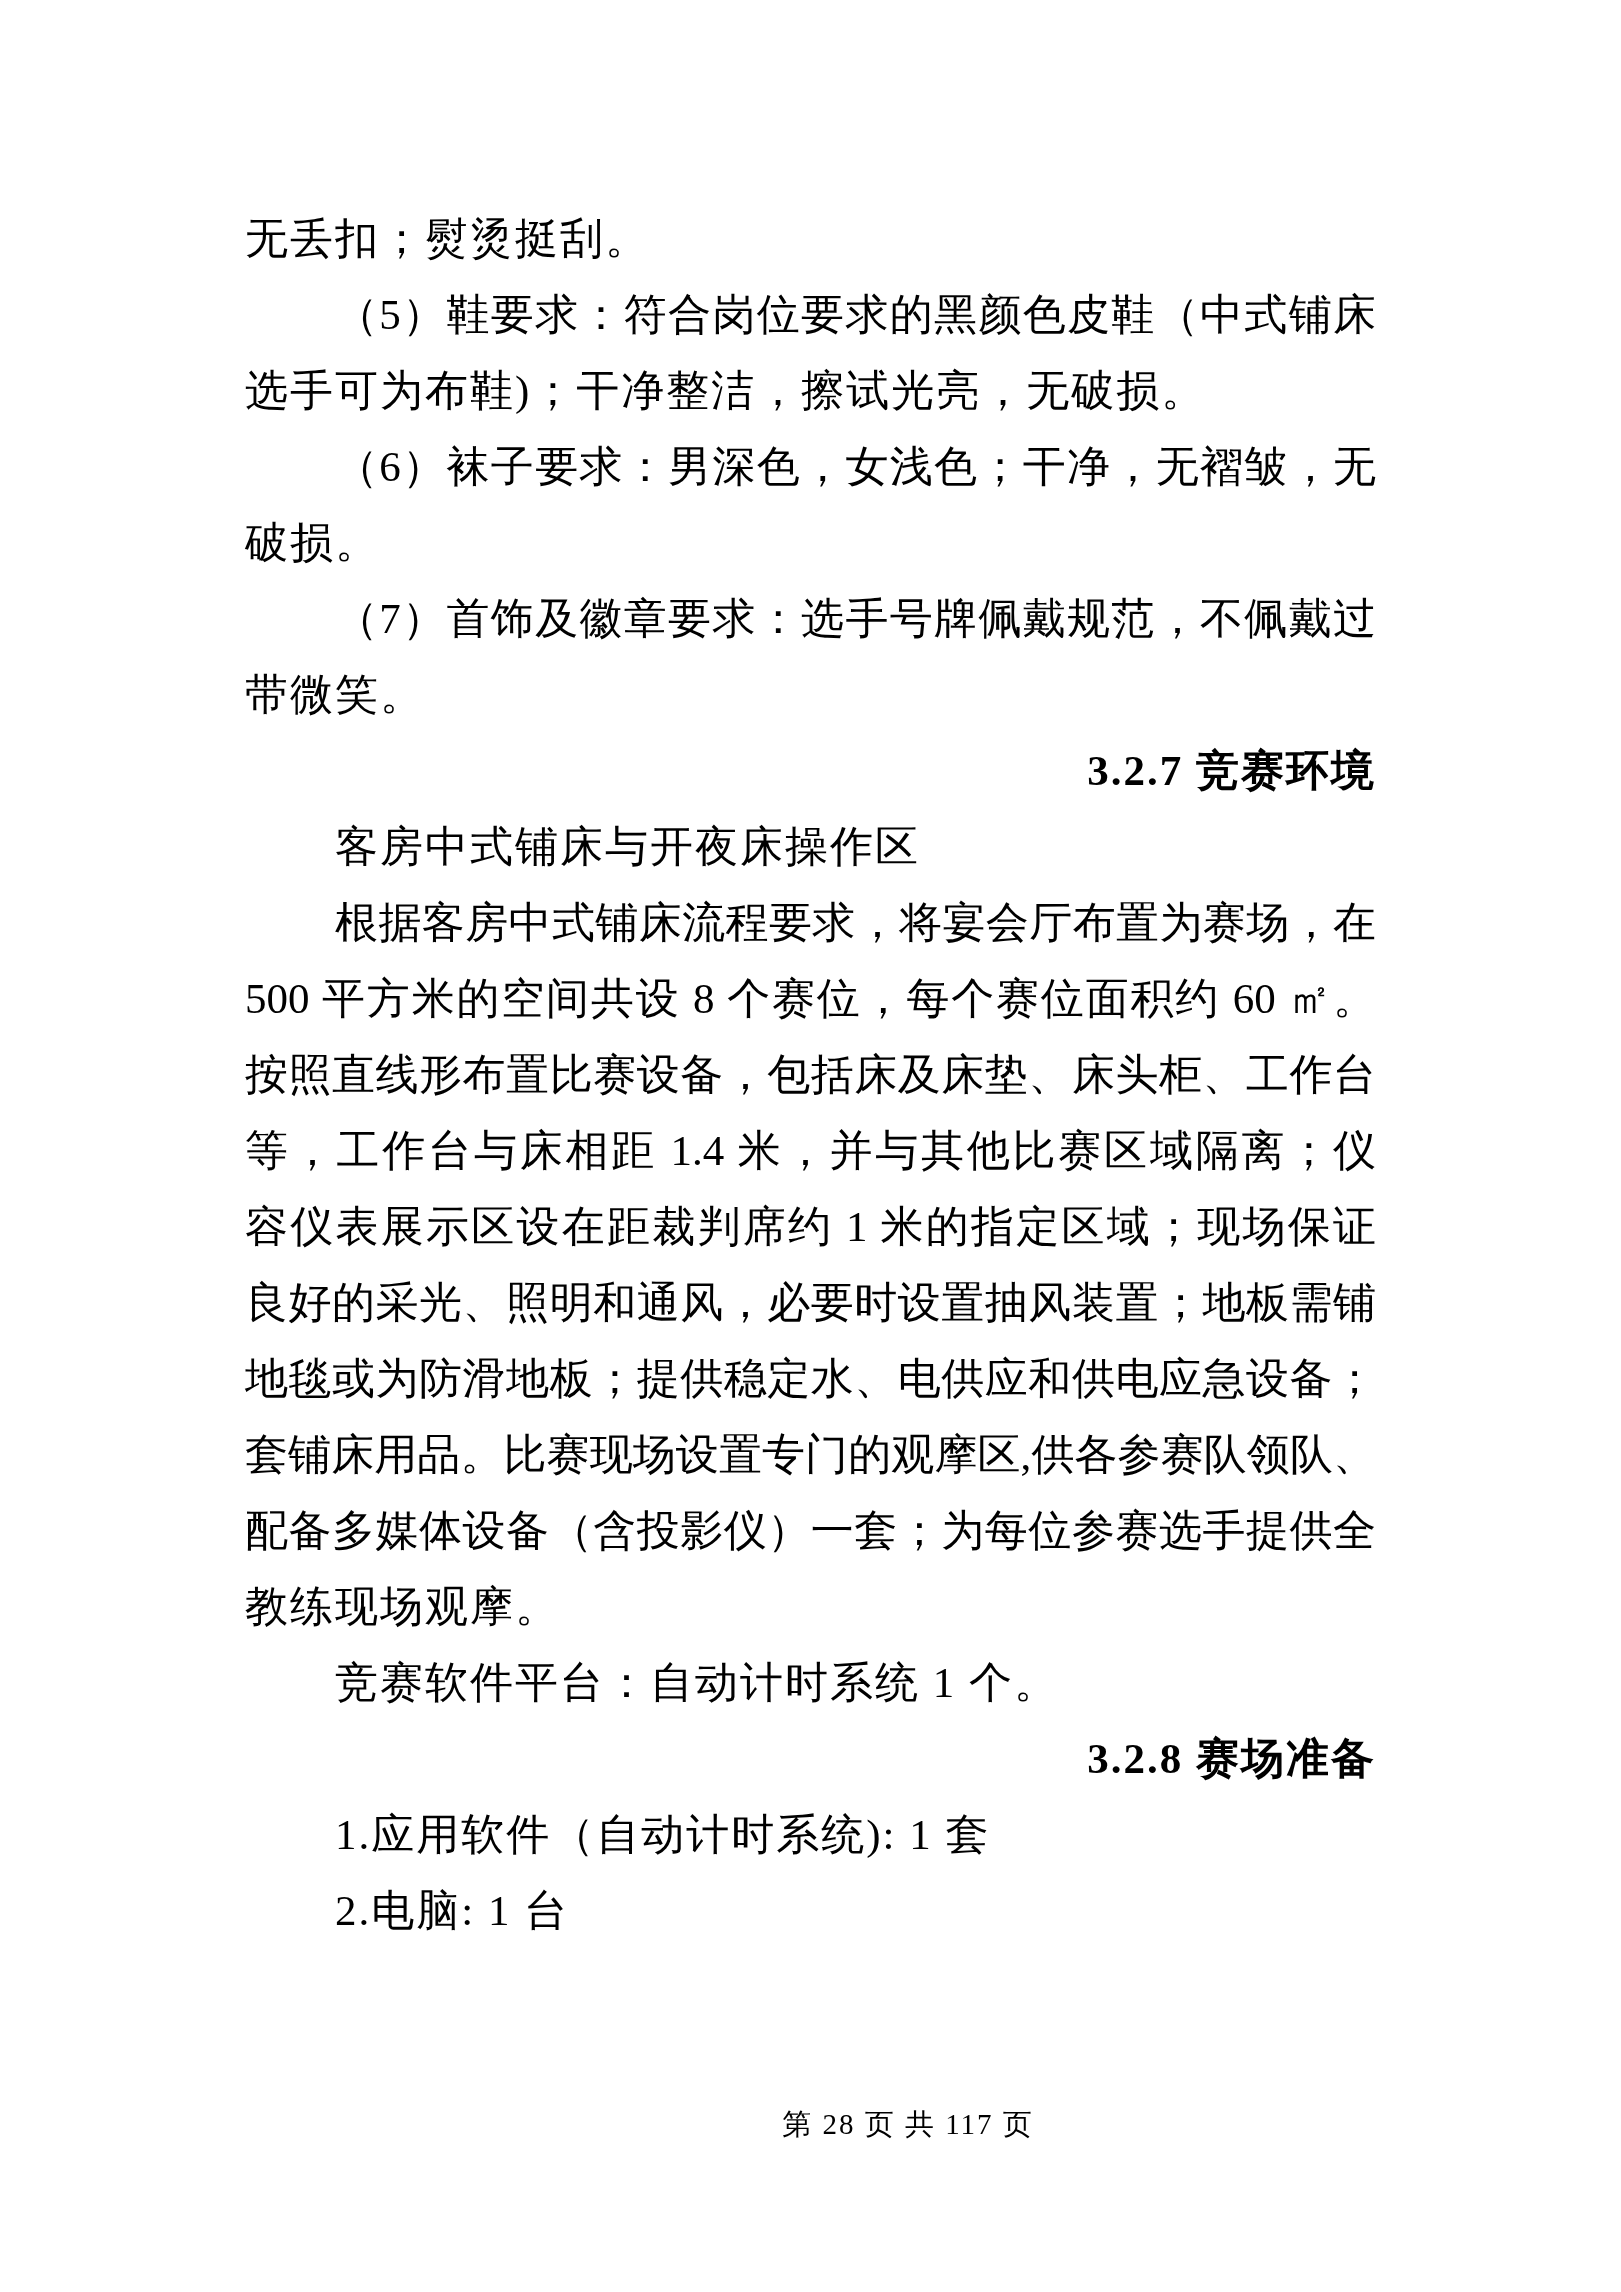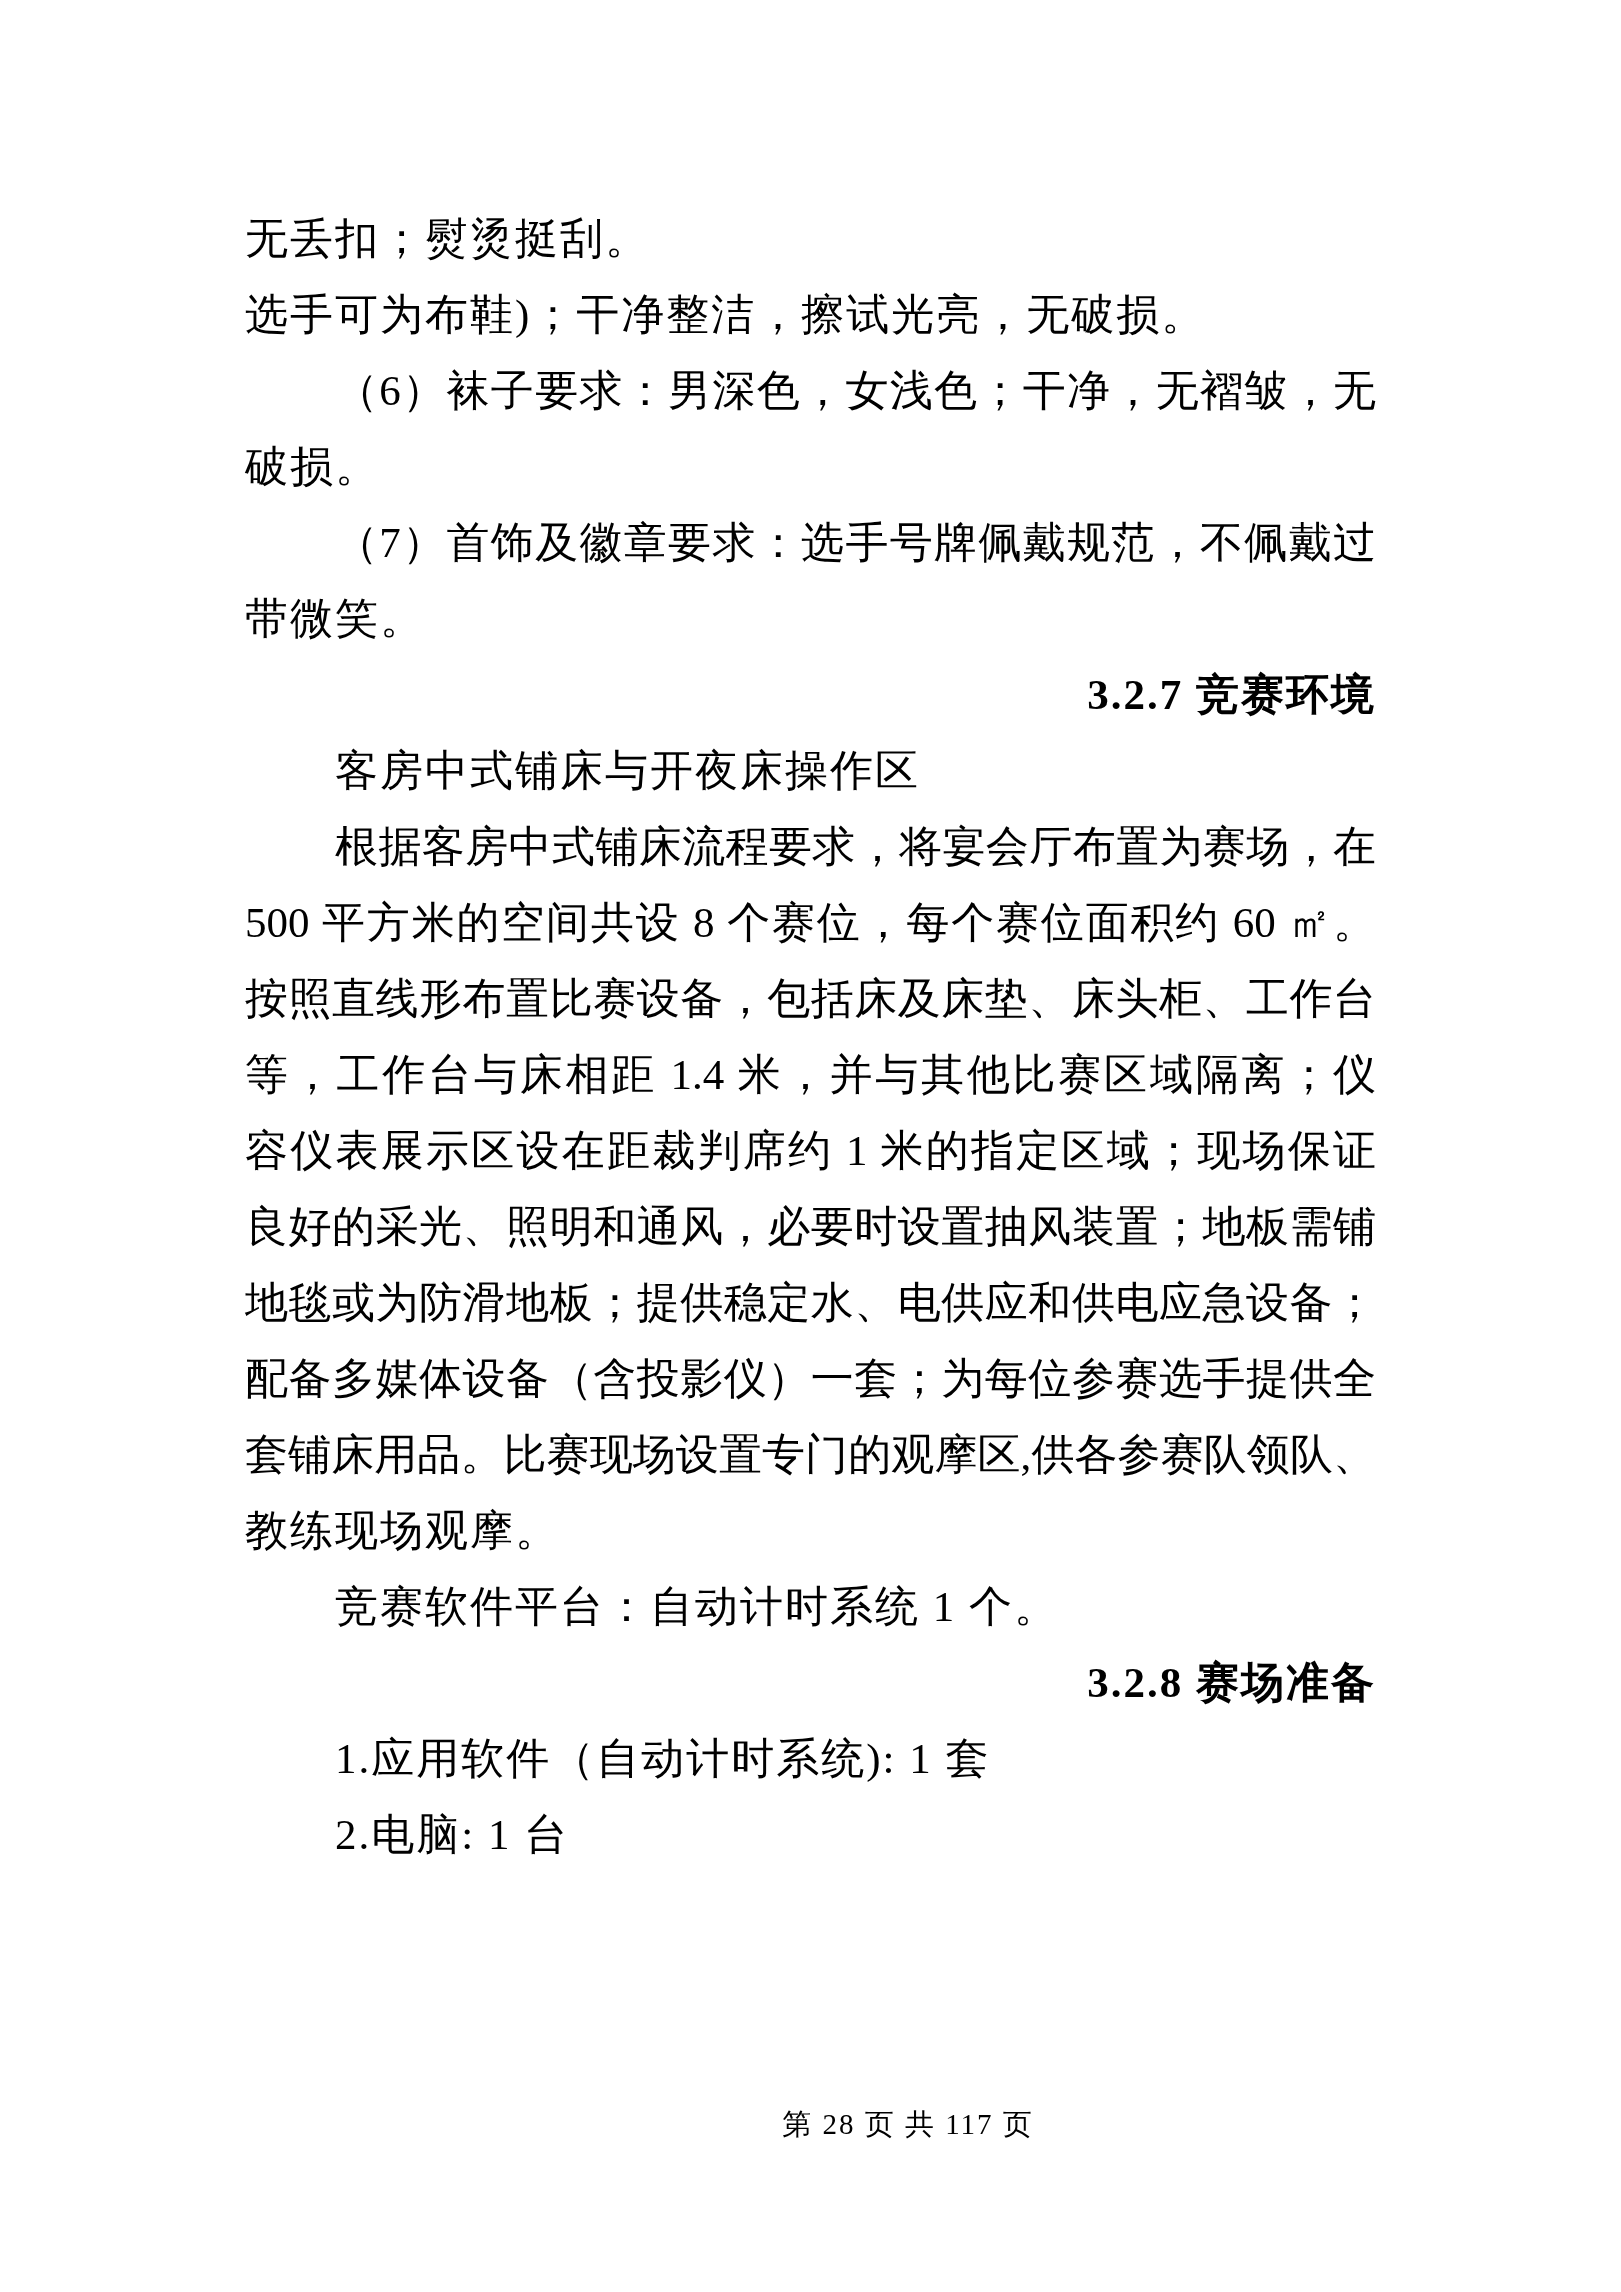--- a/index.html
+++ b/index.html
@@ -42,36 +42,37 @@
     white-space:nowrap;
     text-align:right;
   }
 </style>
 </head>
 <body>
 
 <div class="sheet">
   <div class="textblock">
     <div class="ln">无丢扣；熨烫挺刮。</div>
+    <div class="ln ind j">（5）鞋要求：符合岗位要求的黑颜色皮鞋（中式铺床</div>
     <div class="ln">选手可为布鞋)；干净整洁，擦试光亮，无破损。</div>
     <div class="ln ind j">（6）袜子要求：男深色，女浅色；干净，无褶皱，无</div>
     <div class="ln">破损。</div>
     <div class="ln ind j">（7）首饰及徽章要求：选手号牌佩戴规范，不佩戴过</div>
     <div class="ln">带微笑。</div>
     <div class="ln b">3.2.7 竞赛环境</div>
     <div class="ln ind">客房中式铺床与开夜床操作区</div>
     <div class="ln ind j">根据客房中式铺床流程要求，将宴会厅布置为赛场，在</div>
     <div class="ln j">500 平方米的空间共设 8 个赛位，每个赛位面积约 60 ㎡。</div>
     <div class="ln j">按照直线形布置比赛设备，包括床及床垫、床头柜、工作台</div>
     <div class="ln j">等，工作台与床相距 1.4 米，并与其他比赛区域隔离；仪</div>
     <div class="ln j">容仪表展示区设在距裁判席约 1 米的指定区域；现场保证</div>
     <div class="ln j">良好的采光、照明和通风，必要时设置抽风装置；地板需铺</div>
     <div class="ln j">地毯或为防滑地板；提供稳定水、电供应和供电应急设备；</div>
+    <div class="ln j">套铺床用品。比赛现场设置专门的观摩区,供各参赛队领队、</div>
     <div class="ln j">配备多媒体设备（含投影仪）一套；为每位参赛选手提供全</div>
-    <div class="ln j">套铺床用品。比赛现场设置专门的观摩区,供各参赛队领队、</div>
     <div class="ln">教练现场观摩。</div>
     <div class="ln ind">竞赛软件平台：自动计时系统 1 个。</div>
     <div class="ln b">3.2.8 赛场准备</div>
     <div class="ln ind">1.应用软件（自动计时系统): 1 套</div>
     <div class="ln ind">2.电脑: 1 台</div>
   </div>
   <div class="footer">第 28 页 共 117 页</div>
 </div>
 
 

